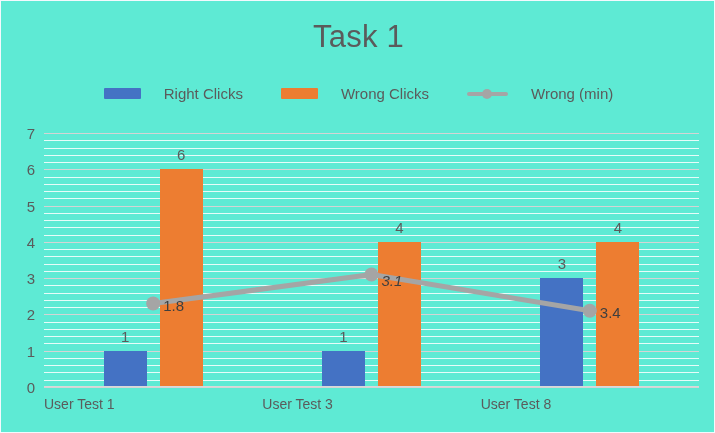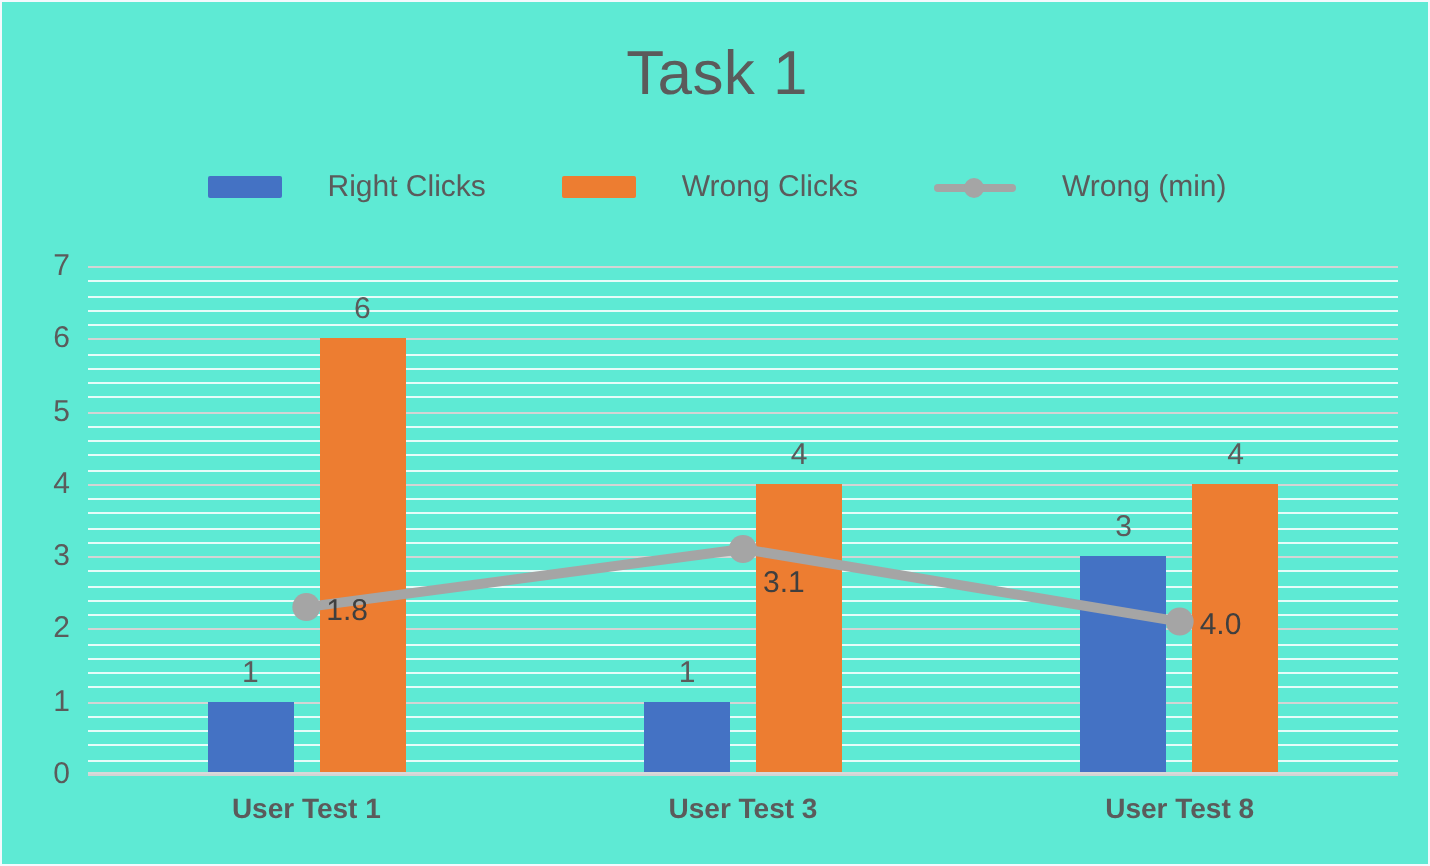--- a/index.html
+++ b/index.html
@@ -139,24 +139,23 @@
   #x-axis {
     position: absolute;
     left: 43px;
     top: 395px;
     width: 655px;
     height: 24px;
     display: flex;
   }
   .x-tick {
     flex: 1 1 0;
-    text-align: center;
+    text-align: left;
     font-size: 14px;
     color: #5B5B5B;
-    font-weight: bold;
   }
 
   
   .bar {
     position: absolute;
     bottom: 0;
   }
   .bar-right { background: #4472C4; }
   .bar-wrong { background: #ED7D31; }
 
@@ -276,22 +275,22 @@
         <div class="bar-label" style="left: 552.333px; width: 43px; top: 86.8571px;">4</div>
       </div>
     <svg id="line-layer" viewBox="0 0 655 254" preserveAspectRatio="none">
         <polyline points="109.16666666666667,170.54285714285714 327.5,141.5142857142857 545.8333333333334,177.8" fill="none" stroke="#A5A5A5" stroke-width="5" stroke-linejoin="round" stroke-linecap="round"></polyline>
         <circle cx="109.16666666666667" cy="170.54285714285714" r="7" fill="#A5A5A5"></circle>
         <circle cx="327.5" cy="141.5142857142857" r="7" fill="#A5A5A5"></circle>
         <circle cx="545.8333333333334" cy="177.8" r="7" fill="#A5A5A5"></circle>
       </svg>
     <div id="line-labels-layer">
         <div class="line-label" style="left: 119.167px; top: 164.543px;">1.8</div>
-        <div class="line-label" style="left: 337.5px; top: 151px;">3.1</div>
-        <div class="line-label" style="left: 555.833px; top: 171.8px;">4.0</div>
+        <div class="line-label" style="left: 337.5px; top: 140px; font-style: italic;">3.1</div>
+        <div class="line-label" style="left: 555.833px; top: 171.8px;">3.4</div>
       </div>
   </div>
 
   <div id="axis-baseline"></div>
 
   <div id="x-axis">
       <div class="x-tick">User Test 1</div>
       <div class="x-tick">User Test 3</div>
       <div class="x-tick">User Test 8</div>
     </div>

